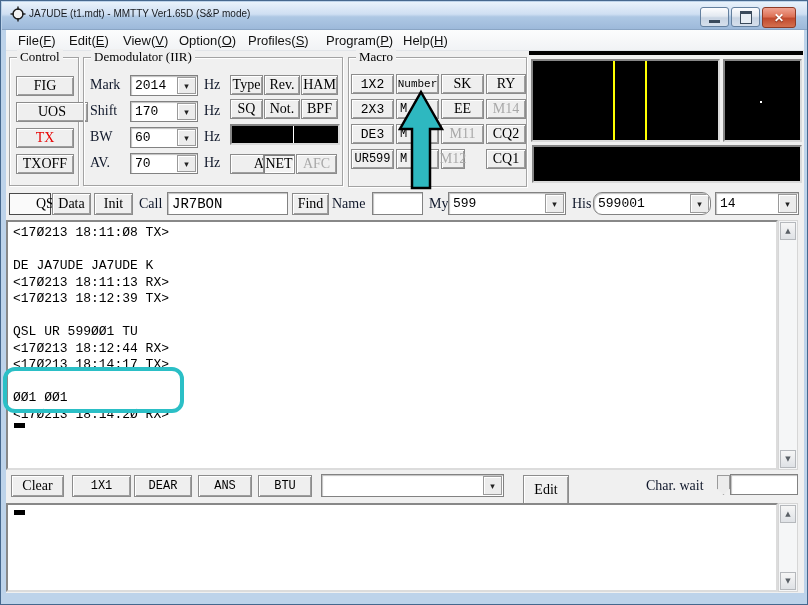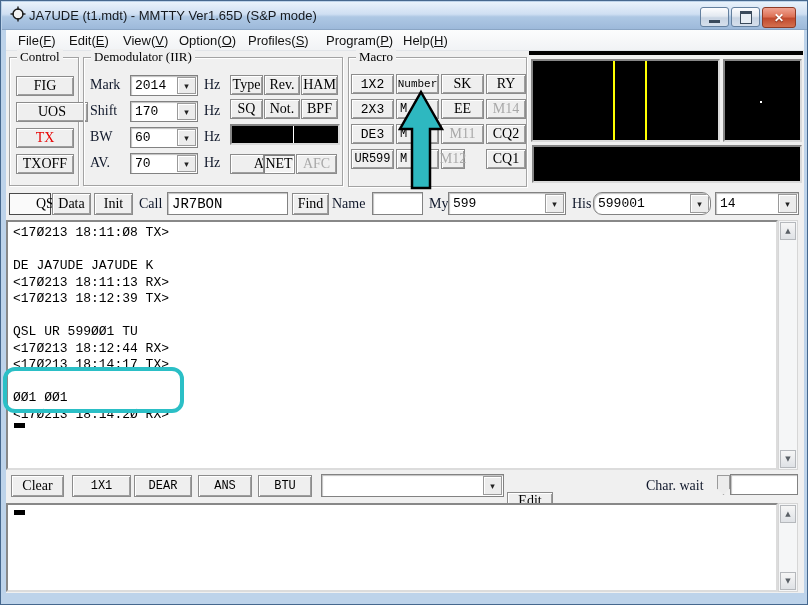--- a/index.html
+++ b/index.html
@@ -3,21 +3,21 @@
 <meta charset="utf-8">
 <style>
   html,body{margin:0;padding:0;background:#fff;}
   #window{position:relative;width:808px;height:605px;background:#bdd3ea;border:1px solid #46688e;box-sizing:border-box;
           font-family:"Liberation Serif",serif;overflow:hidden;}
   .abs{position:absolute;box-sizing:border-box;}
   
   .titlebar{left:1px;top:1px;width:806px;height:28px;
     background:linear-gradient(180deg,#e9f2fb 0%,#cfdff2 45%,#aec8e4 55%,#9db9da 100%);
     border-bottom:1px solid #8aa5c4;}
-  .title-text{left:27px;top:6px;font-family:"Liberation Sans",sans-serif;font-size:13px;color:#15191e;white-space:nowrap;}
+  .title-text{left:27px;top:6px;font-family:"Liberation Sans",sans-serif;font-size:10px;color:#15191e;white-space:nowrap;}
   .winbtn{top:5px;height:20px;border:1px solid #64809f;border-radius:3px;
     background:linear-gradient(180deg,#fdfdfe 0%,#e3e9f1 45%,#c8d4e3 55%,#d6e0ec 100%);
     display:flex;align-items:center;justify-content:center;}
   .winbtn.close{background:linear-gradient(180deg,#f0a493 0%,#dd7257 45%,#c14a2e 55%,#d4704f 100%);border-color:#8e3b26;}
   .glyph-min{width:11px;height:3px;background:#3a4a5c;margin-top:8px;}
   .glyph-max{width:10px;height:9px;border:1px solid #3a4a5c;border-top-width:3px;background:#e8eef5;}
   .glyph-x{color:#fff;font-family:"Liberation Sans",sans-serif;font-size:12px;font-weight:bold;text-shadow:0 1px 1px #7a2a18;}
   
   .menubar{left:5px;top:29px;width:798px;height:21px;background:linear-gradient(180deg,#fcfdfd,#f1f3f5);border-bottom:1px solid #e2e5e9;}
   .mi{position:absolute;top:0;height:21px;line-height:21px;font-family:"Liberation Sans",sans-serif;font-size:13px;color:#111;white-space:nowrap;}
@@ -309,21 +309,21 @@
   <div class="abs btn mono" style="left:197px;top:474px;width:54px;height:22px;">
       <span>ANS</span>
     </div>
   <div class="abs btn mono" style="left:257px;top:474px;width:54px;height:22px;">
       <span>BTU</span>
     </div>
   <div class="abs inp combo" style="left:320px;top:473px;width:183px;height:23px;">
     <span></span>
     <span class="ca">▾</span>
   </div>
-  <div class="abs btn" style="left:506px;top:474px;width:46px;height:18px;margin-top:17px;">
+  <div class="abs btn" style="left:522px;top:474px;width:46px;height:30px;">
       <span>Edit</span>
     </div>
   <div class="abs lab" style="left:645px;top:477px;">Char. wait</div>
   <div class="abs thumb" style="left:716px;top:474px;width:13px;height:20px;"></div>
   <div class="abs inp" style="left:729px;top:473px;width:68px;height:21px;"><span></span></div>
 
   <div class="abs" style="left:5px;top:502px;width:772px;height:89px;background:#fff;border:2px inset #dcdcdc;">
     <div class="abs cursorblk" style="left:6px;top:5px;width:11px;height:5px;"></div>
   </div>
   <div class="abs vscroll" style="left:777px;top:502px;width:20px;height:89px;">

